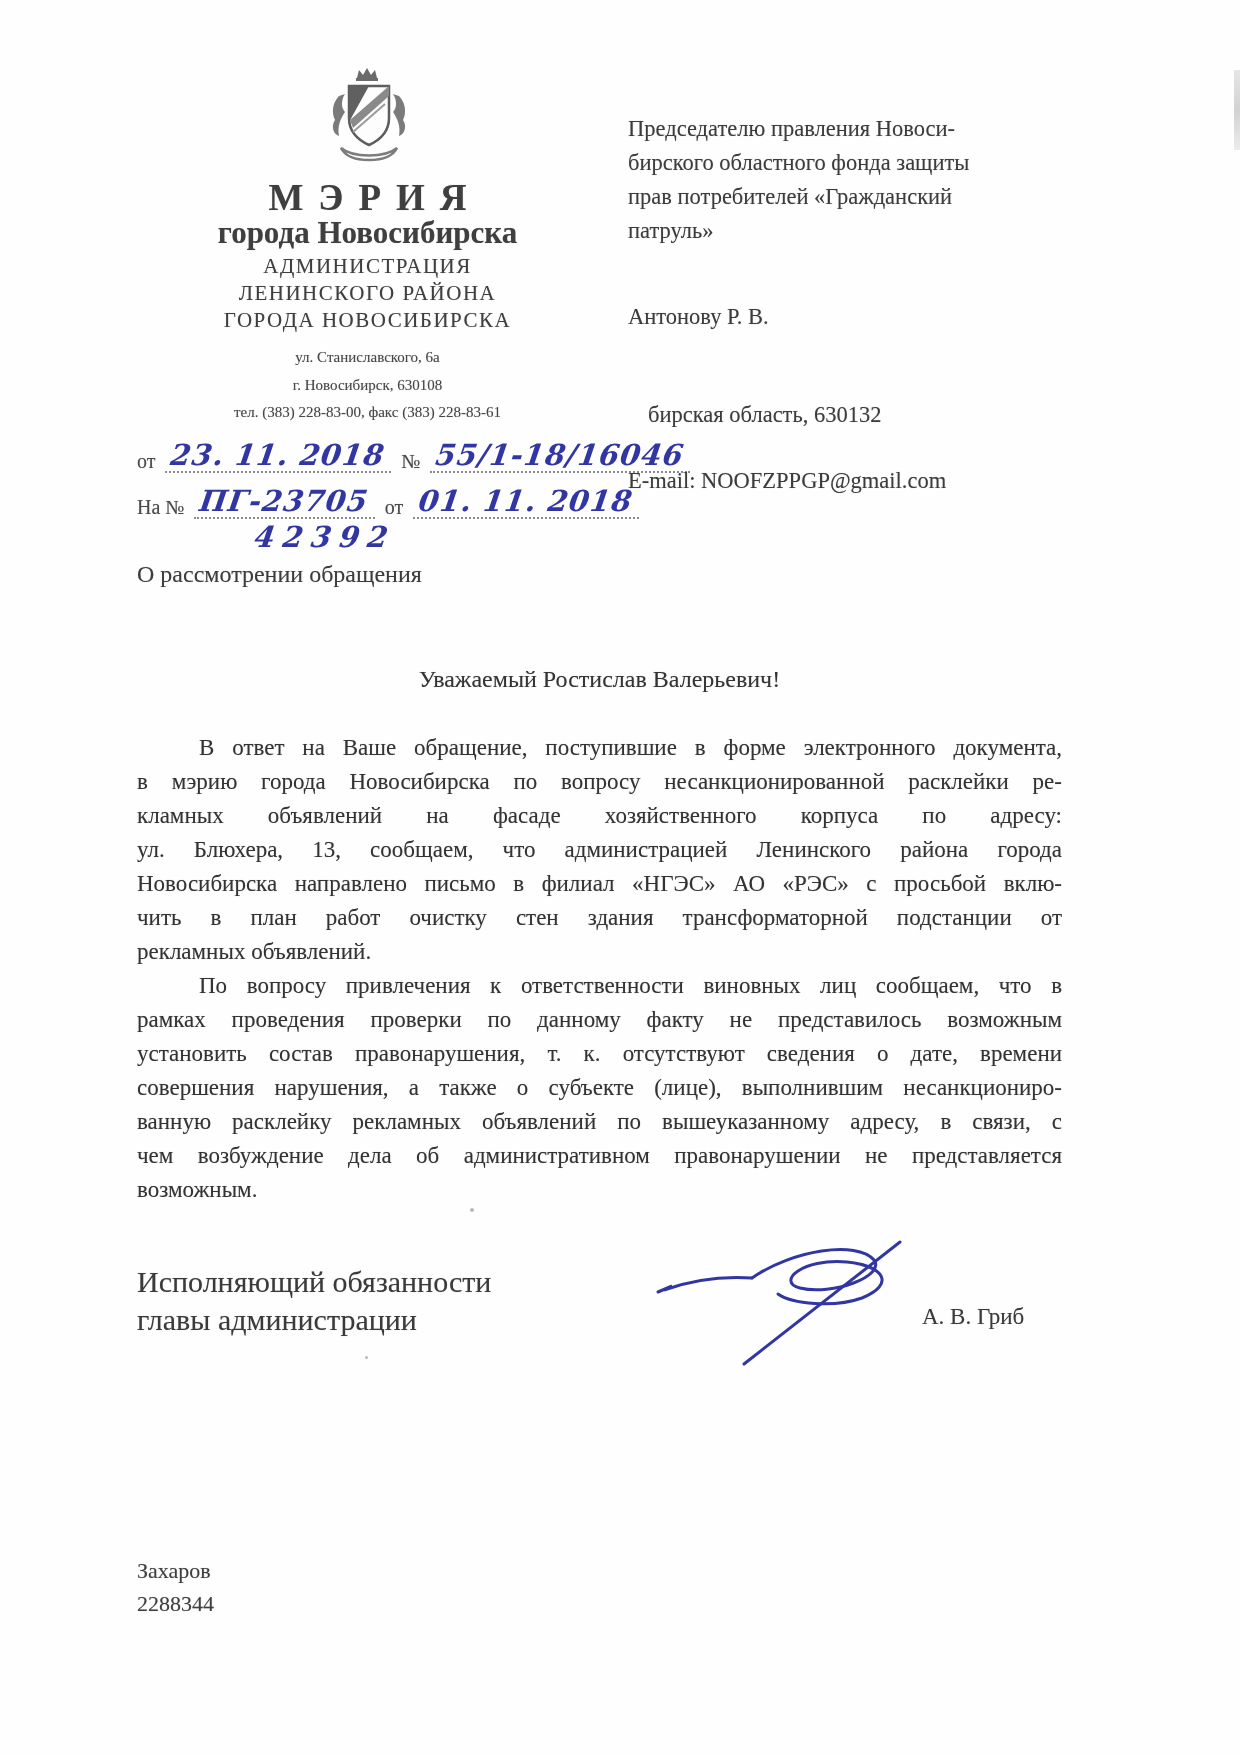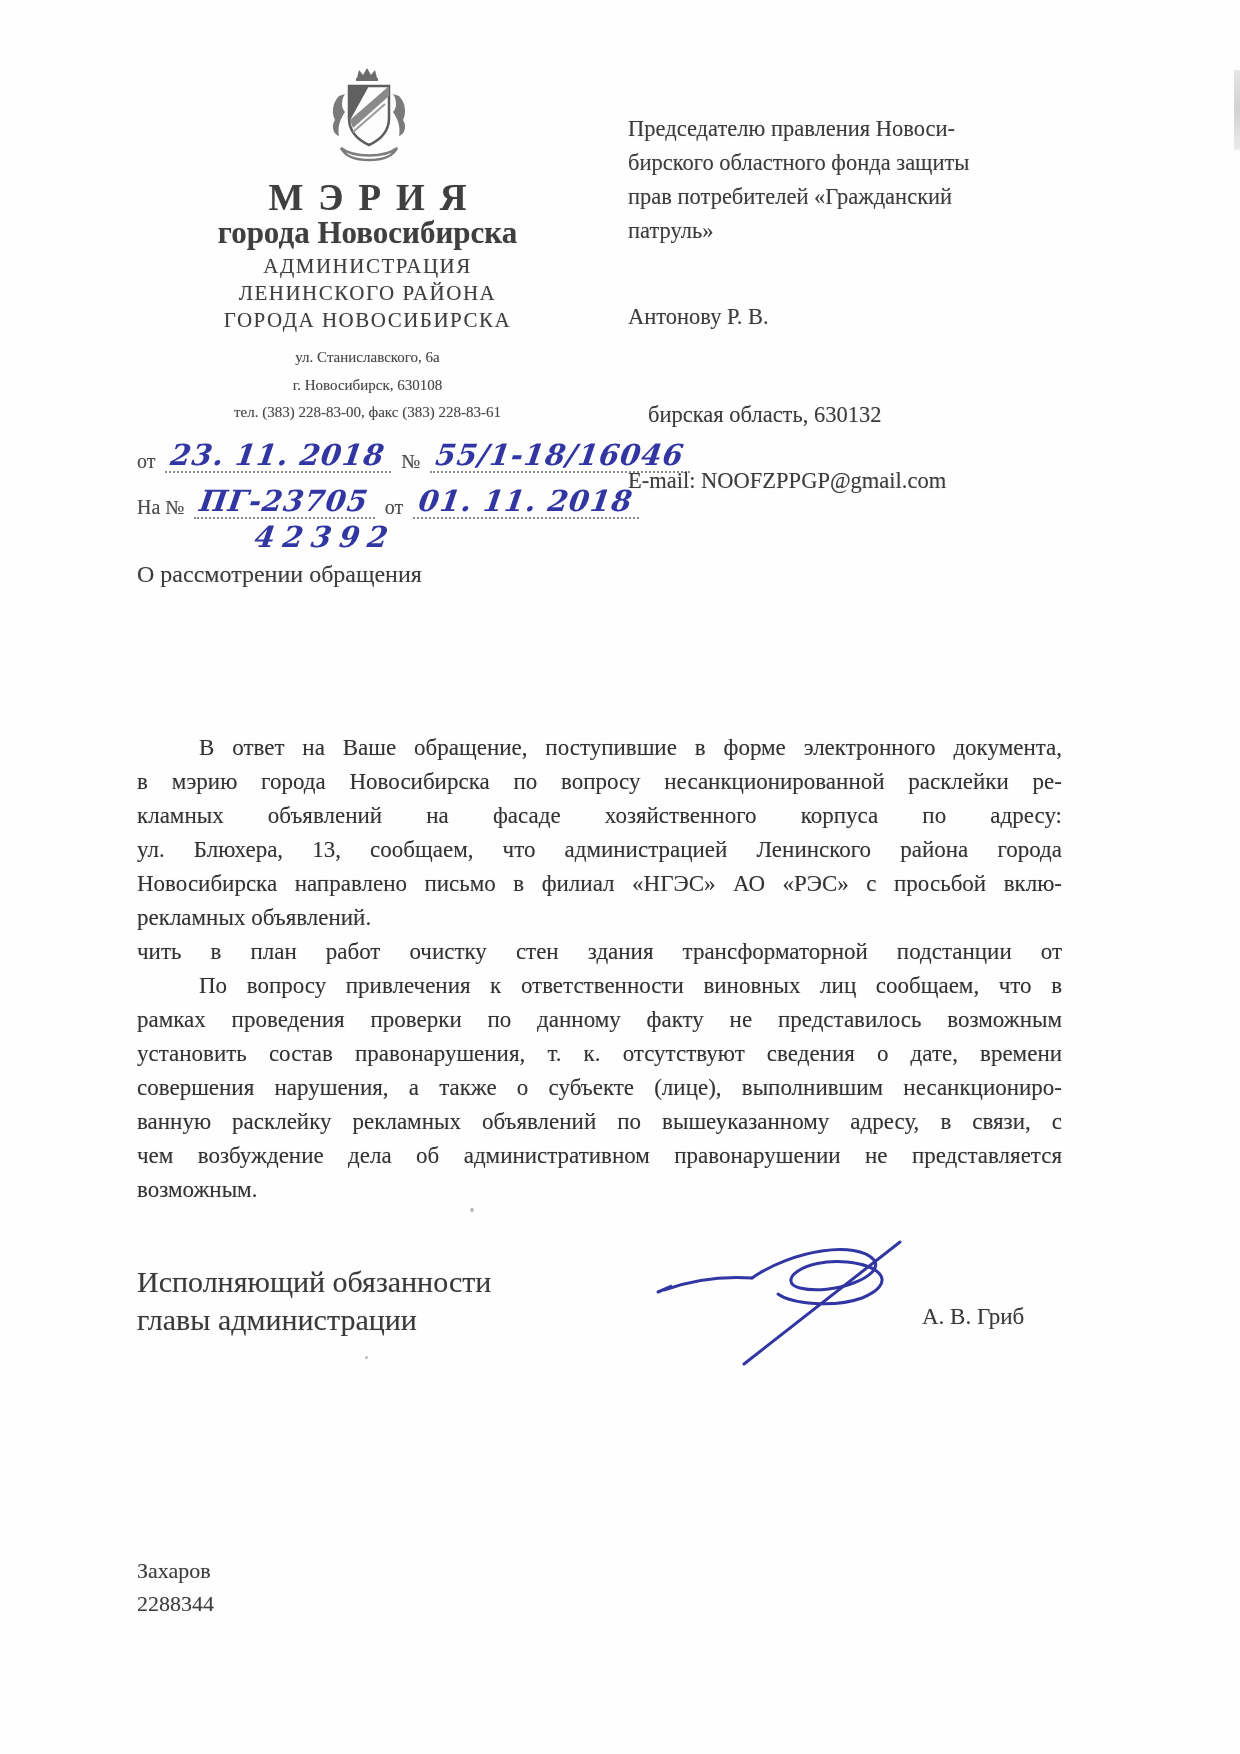--- a/index.html
+++ b/index.html
@@ -101,29 +101,30 @@
     <div>Председателю правления Новоси-</div>
     <div>бирского областного фонда защиты</div>
     <div>прав потребителей «Гражданский</div>
     <div>патруль»</div>
     <div class="person">Антонову Р. В.</div>
     <div class="addr2">бирская область, 630132</div>
     <div class="email">E-mail: NOOFZPPGP@gmail.com</div>
   </div>
 
   <div class="subject printed">О рассмотрении обращения</div>
+  <div class="greeting printed">Уважаемый Ростислав Валерьевич!</div>
 
   <div class="body-text printed">
     <div class="bl first">В ответ на Ваше обращение, поступившие в форме электронного документа,</div>
     <div class="bl">в мэрию города Новосибирска по вопросу несанкционированной расклейки ре-</div>
     <div class="bl">кламных объявлений на фасаде хозяйственного корпуса по адресу:</div>
     <div class="bl">ул. Блюхера, 13, сообщаем, что администрацией Ленинского района города</div>
     <div class="bl">Новосибирска направлено письмо в филиал «НГЭС» АО «РЭС» с просьбой вклю-</div>
+    <div class="bl">чить в план работ очистку стен здания трансформаторной подстанции от</div>
     <div class="bl last">рекламных объявлений.</div>
-    <div class="bl">чить в план работ очистку стен здания трансформаторной подстанции от</div>
     <div class="bl first">По вопросу привлечения к ответственности виновных лиц сообщаем, что в</div>
     <div class="bl">рамках проведения проверки по данному факту не представилось возможным</div>
     <div class="bl">установить состав правонарушения, т. к. отсутствуют сведения о дате, времени</div>
     <div class="bl">совершения нарушения, а также о субъекте (лице), выполнившим несанкциониро-</div>
     <div class="bl">ванную расклейку рекламных объявлений по вышеуказанному адресу, в связи, с</div>
     <div class="bl">чем возбуждение дела об административном правонарушении не представляется</div>
     <div class="bl last">возможным.</div>
   </div>
 
   <div class="sig-pos printed">

